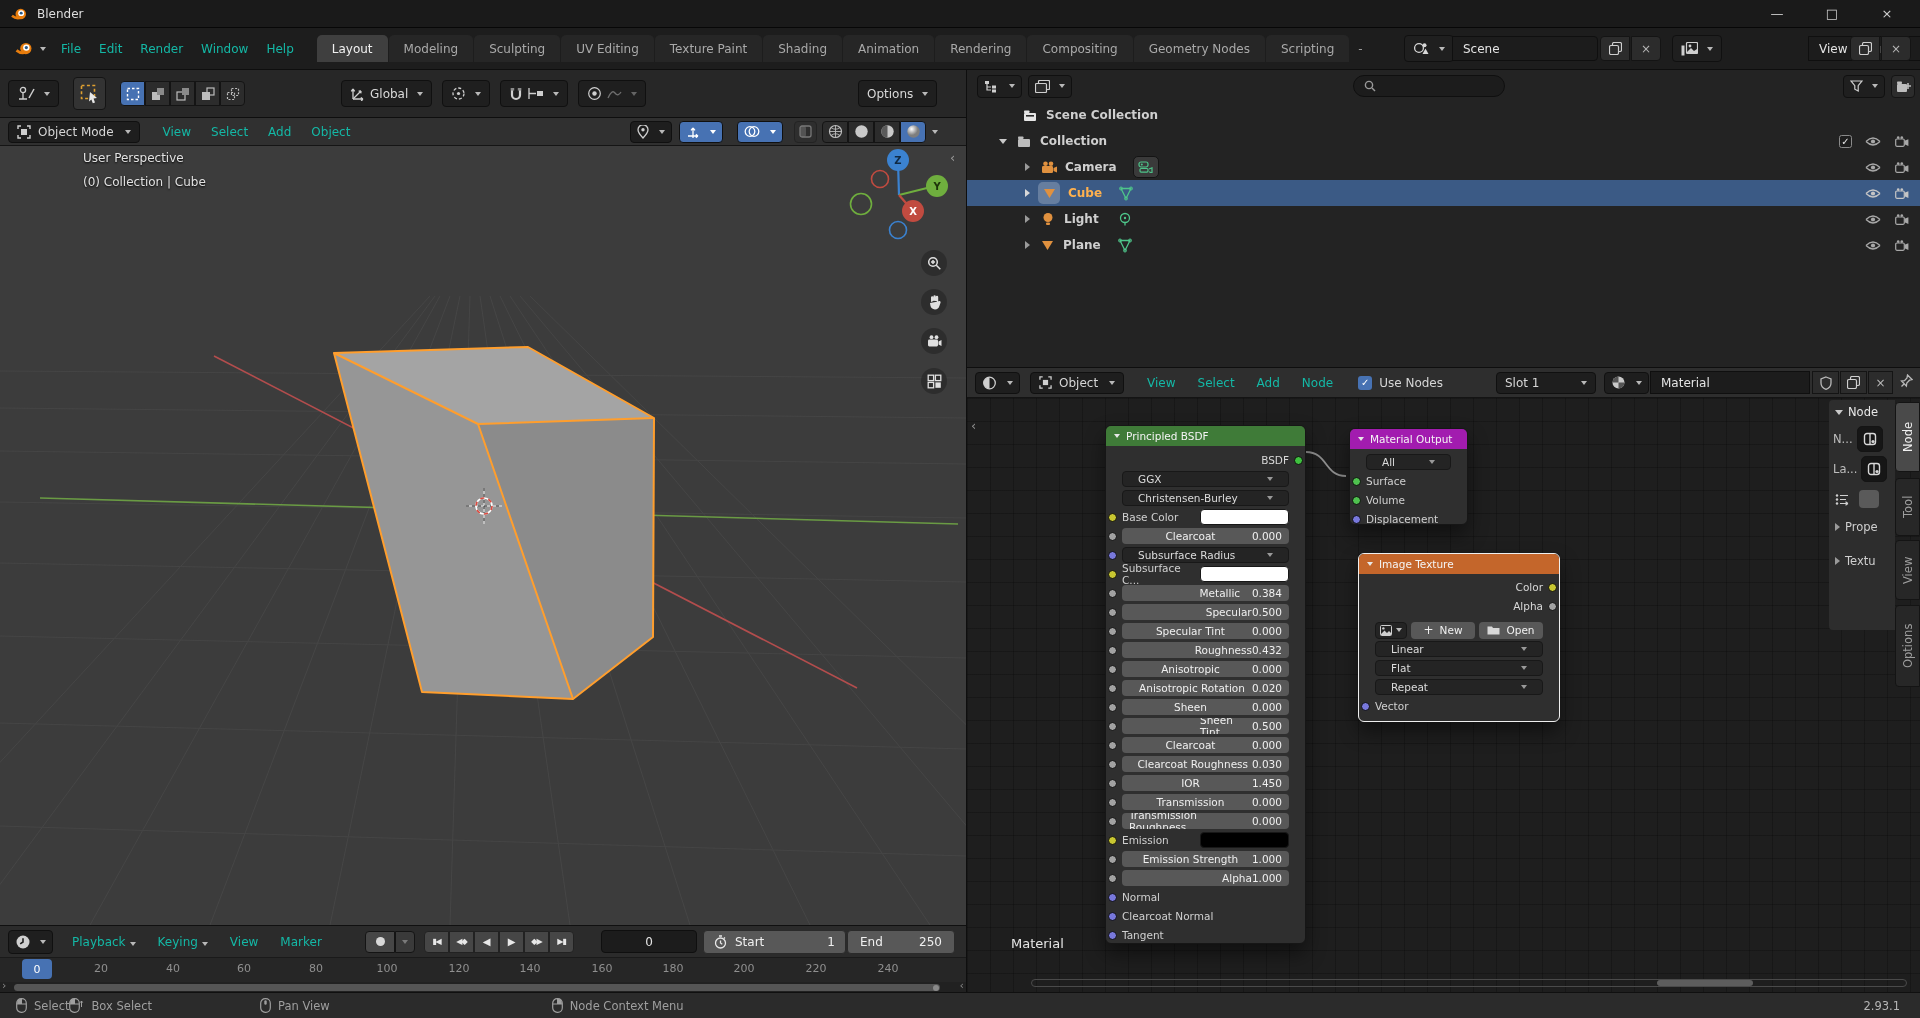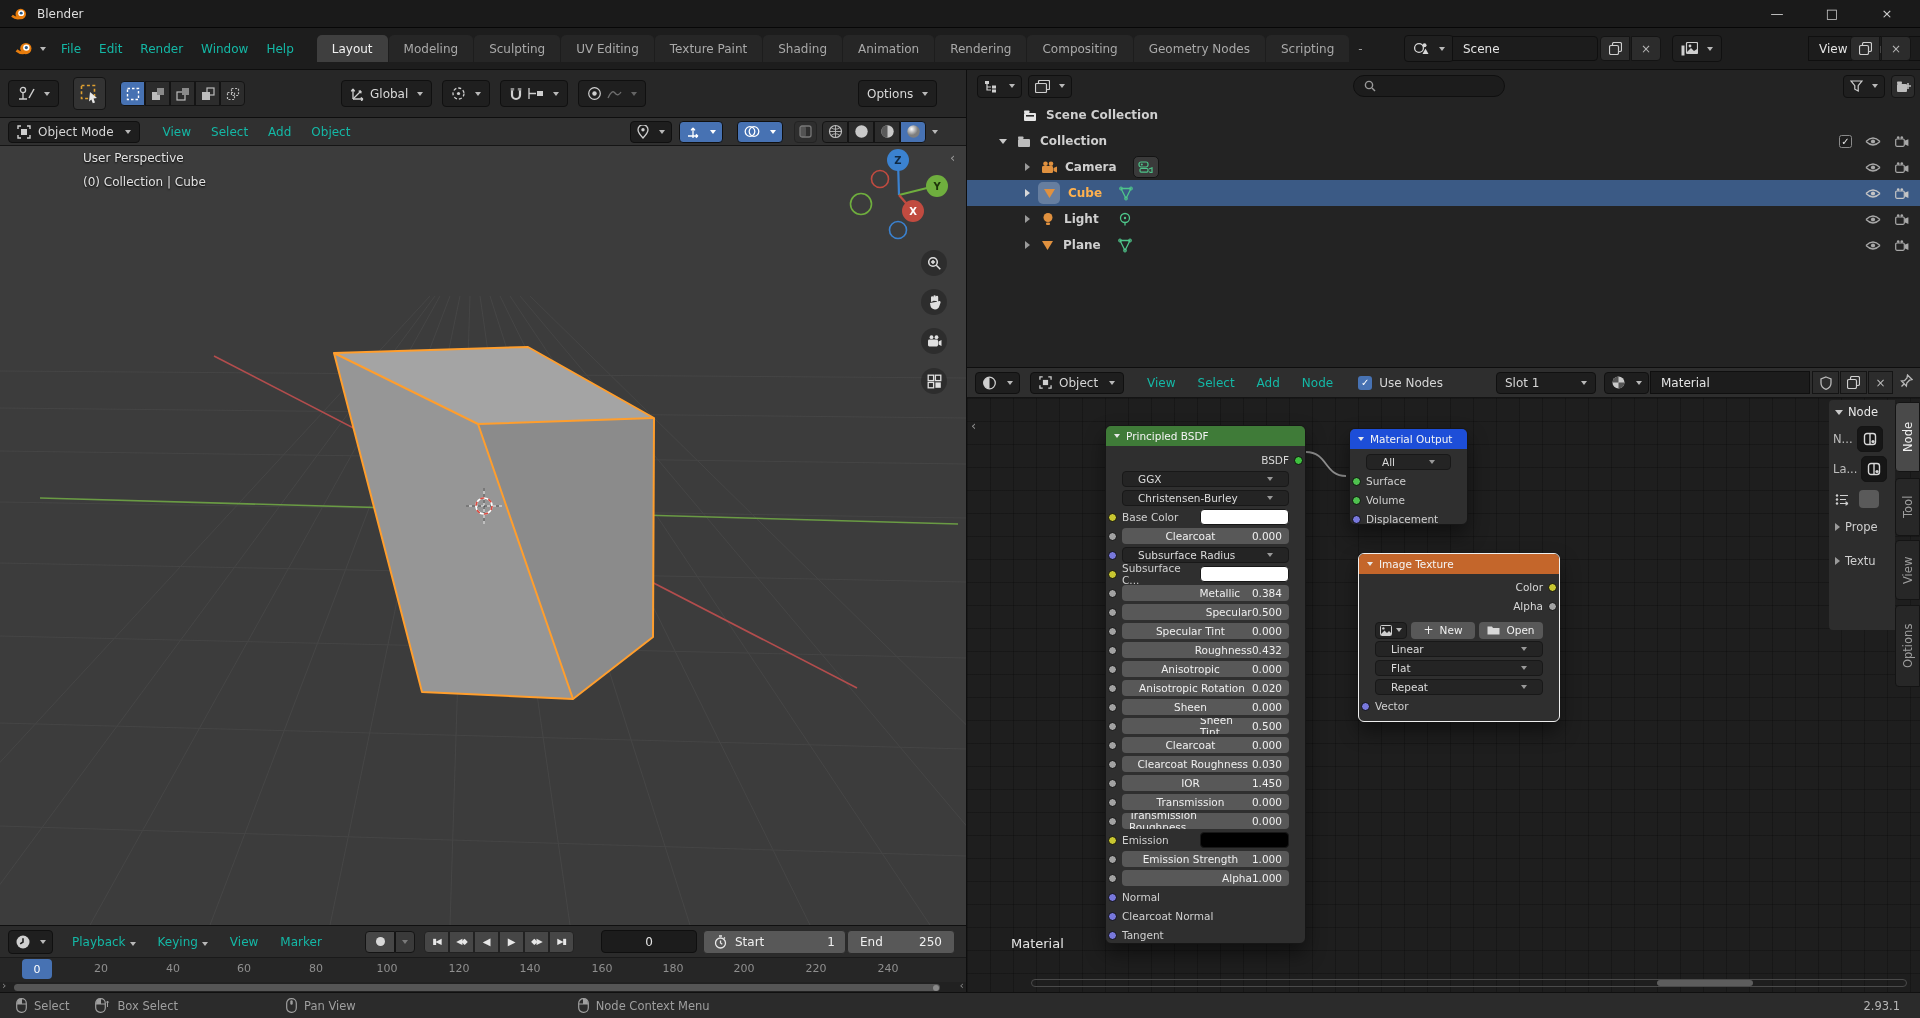--- a/index.html
+++ b/index.html
@@ -860,21 +860,21 @@
           <span class="sock l sp"></span>
           <span class="nlabel">Clearcoat Normal</span>
         </div>
         <div class="nrow">
           <span class="sock l sp"></span>
           <span class="nlabel">Tangent</span>
         </div>
       </div>
 
       <div class="node" style="left:382px;top:30px;width:119px;height:97px">
-        <div class="nhead" style="background:#1d4ed8">
+        <div class="nhead" style="background:#a21caf">
           <span class="nh-tri"></span>
           <span>Material Output</span>
         </div>
         <div class="nrow" style="margin-top:5px">
           <span class="ndrop">
               <span>All</span>
               <span class="cv"></span>
             </span>
         </div>
         <div class="nrow">
@@ -1086,21 +1086,21 @@
 
   <div class="statusbar abs">
     <span class="flex" style="margin-left:16px;gap:7px">
       <svg width="11" height="15" viewBox="0 0 11 15">
         <rect x="0.7" y="0.7" width="9.6" height="13.6" rx="4.5" fill="none" stroke="#9f9f9f" stroke-width="1.2"></rect>
         <path d="M1 6 H10 M5.5 6 V1" stroke="#9f9f9f" stroke-width="1"></path>
           <path d="M1.2 4 a4.3 4.3 0 0 1 4.3 -3.3 V6 H1.2 Z" fill="#9f9f9f"></path>
       </svg>
       <span>Select</span>
     </span>
-    <span class="flex" style="margin-left:26px;gap:7px">
+    <span class="flex" style="gap:7px">
       <svg width="15" height="15" viewBox="0 0 15 15">
         <rect x="0.7" y="0.7" width="9.6" height="13.6" rx="4.5" fill="none" stroke="#9f9f9f" stroke-width="1.2"></rect>
         <path d="M1 6 H10 M5.5 6 V1" stroke="#9f9f9f" stroke-width="1"></path>
           <path d="M1.2 4 a4.3 4.3 0 0 1 4.3 -3.3 V6 H1.2 Z" fill="#9f9f9f"></path>
         <path d="M12.5 3 V9 M12.5 3 L11.3 4.6 M12.5 3 L13.7 4.6" stroke="#9f9f9f" stroke-width="1" fill="none"></path>
       </svg>
       <span>Box Select</span>
     </span>
     <span class="flex" style="margin-left:108px;gap:7px">
       <svg width="11" height="15" viewBox="0 0 11 15">

